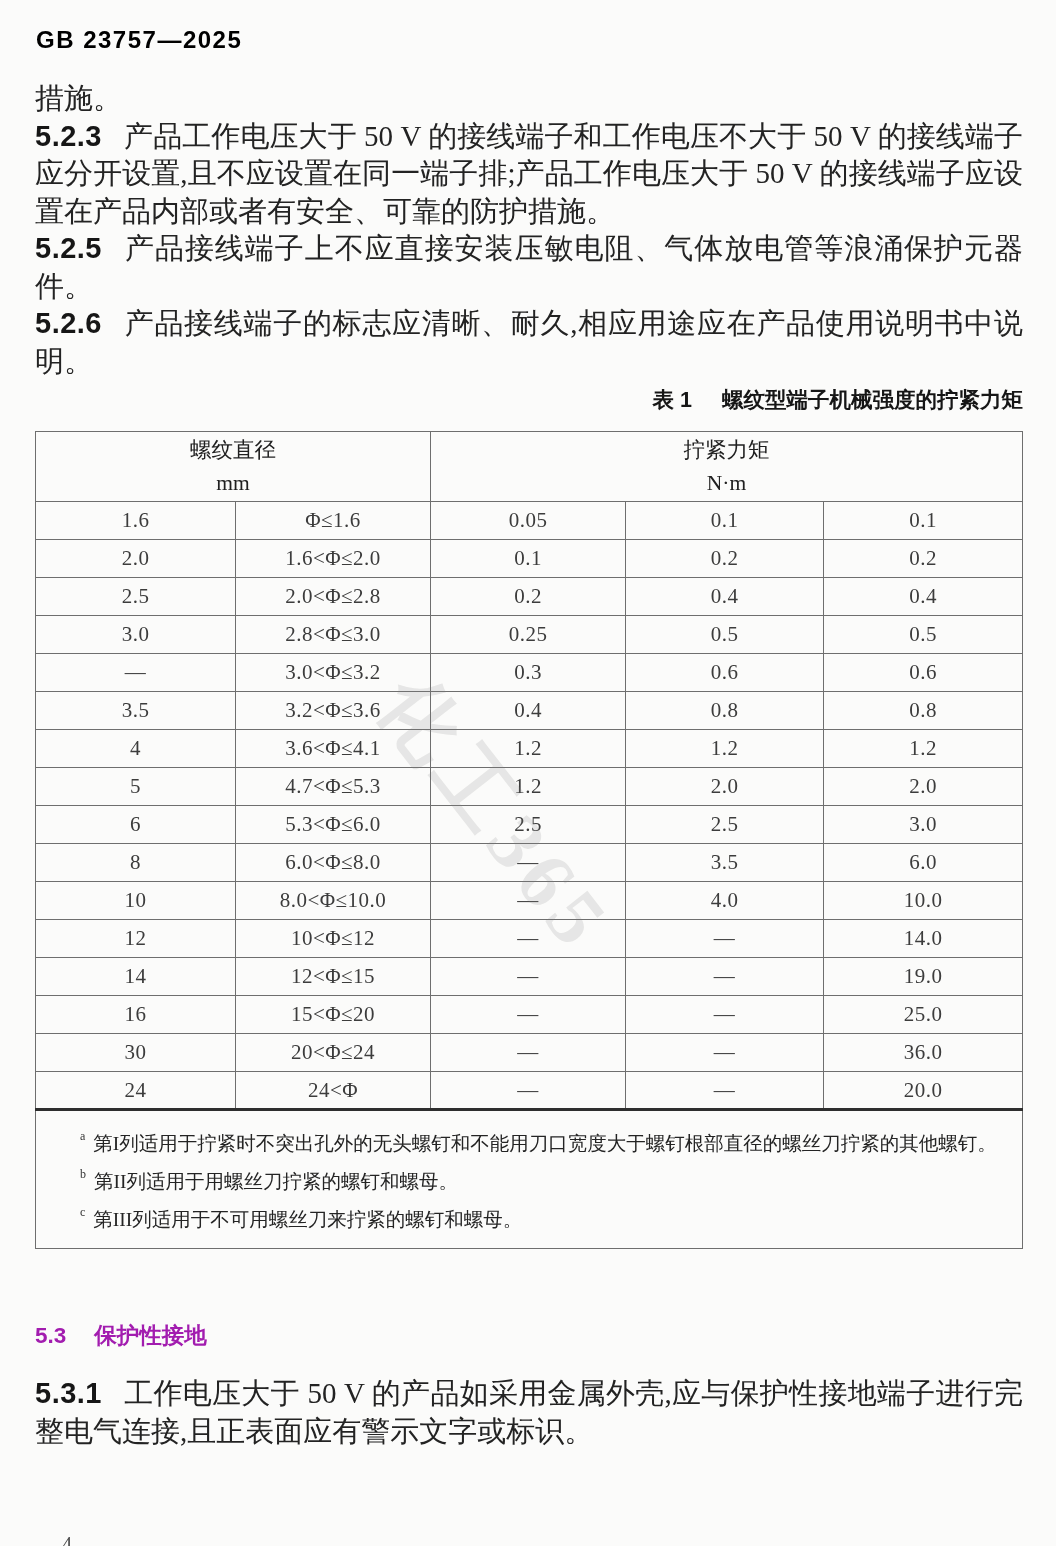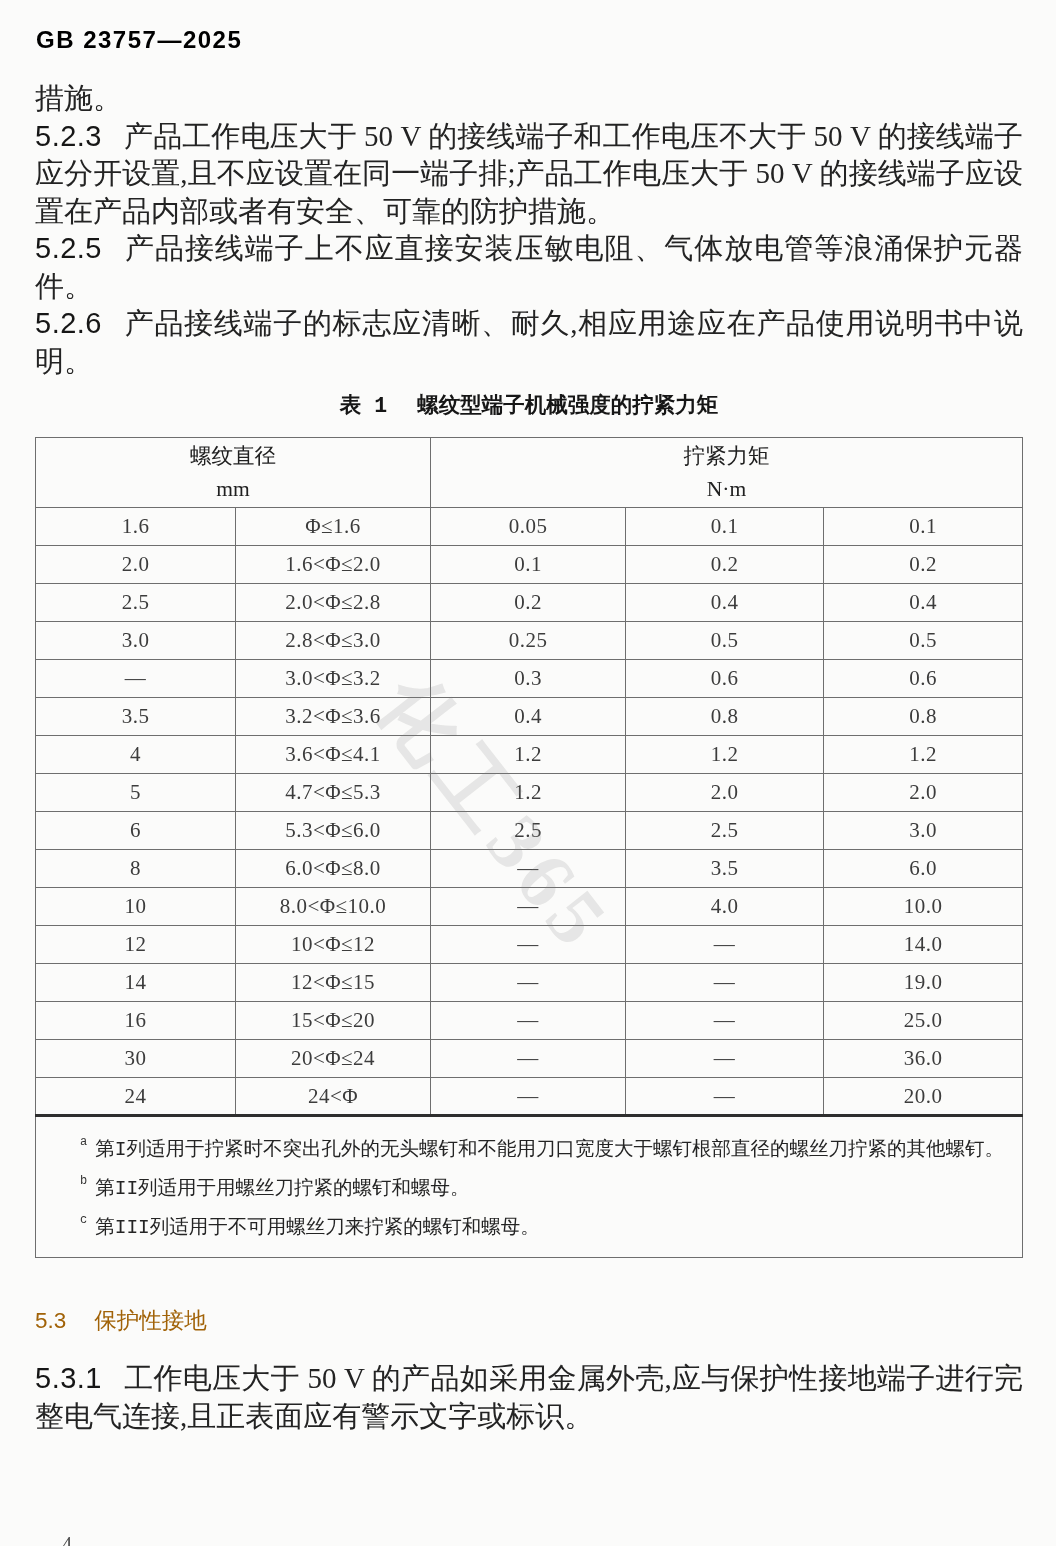--- a/index.html
+++ b/index.html
@@ -23,25 +23,25 @@
     font-size:80px; font-weight:bold; letter-spacing:8px;
     color:rgba(130,130,130,0.17); white-space:nowrap;
     pointer-events:none; z-index:5;
   }
   .content { position:absolute; top:80px; left:35px; width:988px; }
   .body-p {
     font-size:29px; line-height:37.5px; text-align:justify; color:#232323;
   }
   .pnum {
     font-family:"Liberation Sans","DejaVu Sans",sans-serif;
-    font-weight:normal; margin-right:22px; letter-spacing:0.5px; color:#161616;
+    font-weight:bold; margin-right:22px; letter-spacing:0.5px; color:#161616;
   }
   .table-title {
-    margin-top:10px; text-align:center;
-    font-family:Liberation Mono, monospace;
+    margin-top:4px; text-align:right;
+    font-family:Liberation Sans, sans-serif;
     font-weight:bold; font-size:21.5px; color:#161616; height:32px; line-height:32px;
   }
   .table-title .tlabel { margin-right:30px; }
   table.torque {
     margin-top:15px; width:987px;
     border-collapse:collapse; table-layout:fixed;
     border:1px solid #d946ef;
     background:transparent;
   }
   table.torque th, table.torque td {
@@ -49,28 +49,28 @@
     text-align:center; vertical-align:middle;
     font-weight:normal;
   }
   .th-group { height:70px; font-size:21.5px; color:#202020; }
   .th-group .gline { line-height:33px; }
   .th-sub { height:46px; font-size:21.5px; color:#202020; border-bottom:3px solid #2e2e2e !important; }
   .th-sub sup { font-size:13px; margin-left:3px; }
   tbody.rows td { height:38px; font-size:21px; color:#3c3c3c; letter-spacing:0.5px; }
   td.fn-cell {
     border-top:3px solid #2e2e2e !important;
-    text-align:left; padding:11px 14px 12px 44px;font-family:Liberation Mono, monospace;
+    text-align:left; padding:11px 14px 12px 44px;
   }
   .footnote { font-size:19.5px; line-height:33.5px; color:#242424; text-align:justify; }
   .footnote sup { font-size:12px; margin-right:8px; position:relative; top:-2px; color:#333; }
   .sec-heading {
-    margin-top:46px;
+    margin-top:70px;
     font-family:"Liberation Sans","DejaVu Sans",sans-serif;
-    font-weight:normal; font-size:22.5px; color:#a16207; height:34px; line-height:34px;
+    font-weight:bold; font-size:22.5px; color:#a21caf; height:34px; line-height:34px;
   }
   .sec-heading .snum { margin-right:28px; }
   .p-531 { margin-top:22px; }
   .page-num {
     position:absolute; left:62px; top:1533px;
     font-size:20px; color:#4a4a4a;
   }
 </style>
 </head>
 <body>

